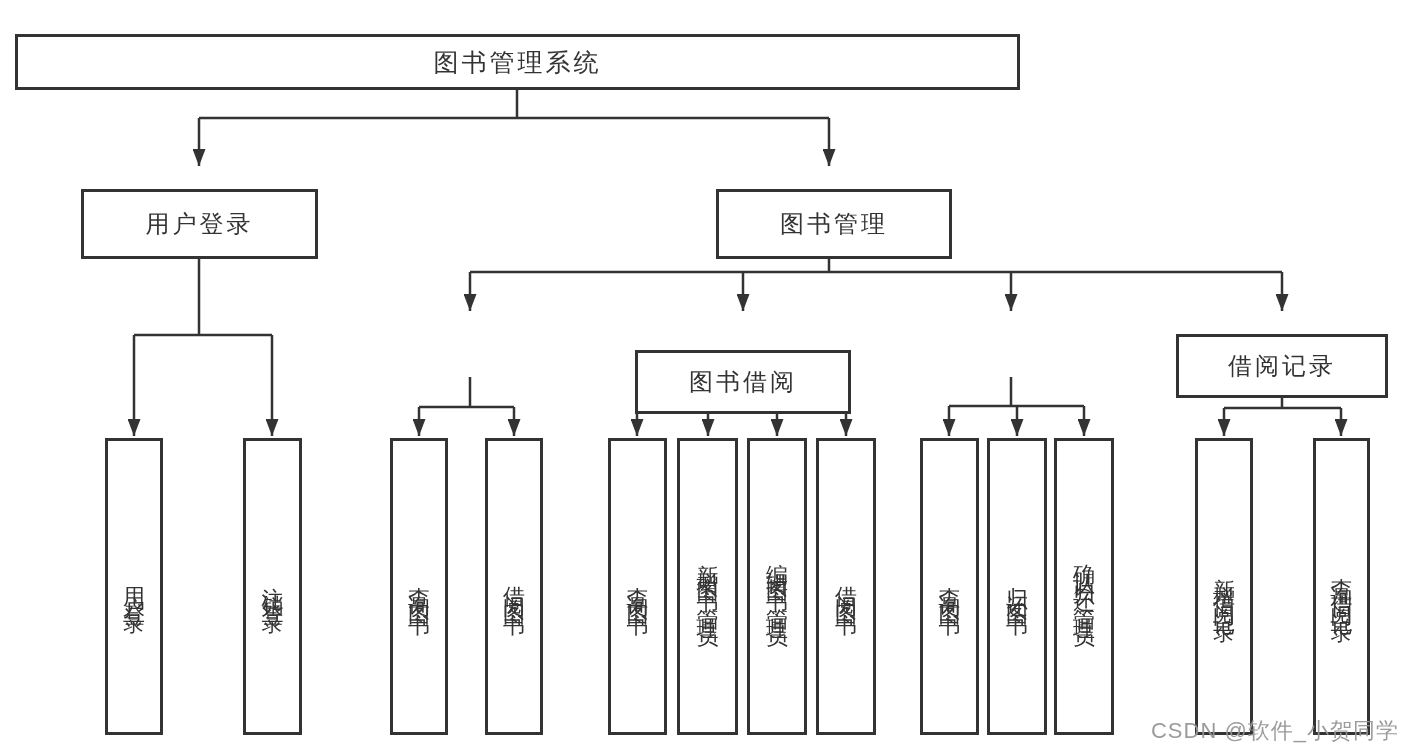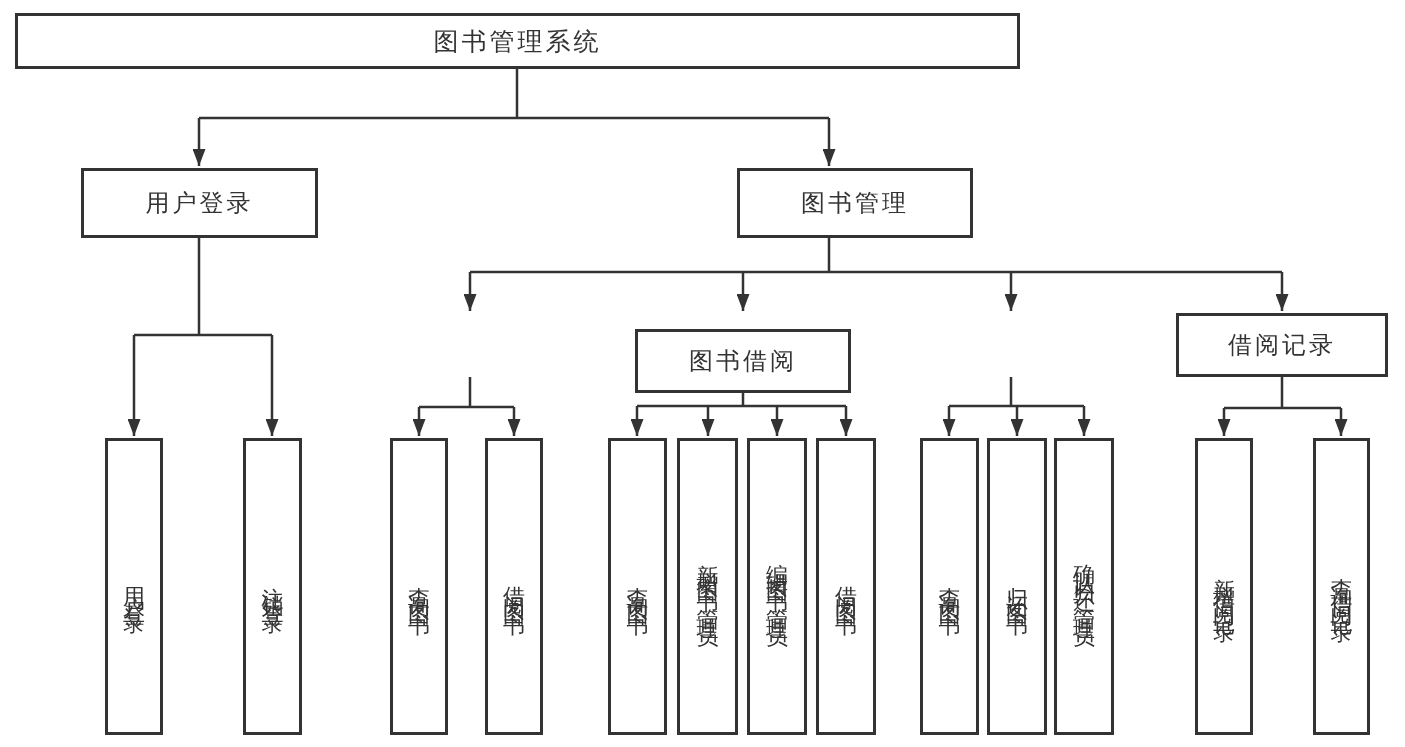--- a/index.html
+++ b/index.html
@@ -31,20 +31,21 @@
     display: flex;
     align-items: center;
     justify-content: center;
     text-align: center;
   }
   .hnode {
     font-size: 24px;
     letter-spacing: 3px;
     line-height: 1;
     white-space: nowrap;
+    margin-top: 21px;
   }
   .root-node {
     font-size: 25px;
   }
   .leaf {
     writing-mode: vertical-lr;
     text-orientation: mixed;
     font-size: 22px;
     letter-spacing: 9px;
     line-height: 1;
@@ -115,21 +116,21 @@
     <g stroke="#333333" stroke-width="2.5" fill="none">
       <path d="M1282,377 V408 M1224,408 H1341"></path>
       <path d="M1224,408 V436" marker-end="url(#ah)"></path>
       <path d="M1341,408 V436" marker-end="url(#ah)"></path>
     </g>
   </svg>
 
   <div class="node hnode root-node" style="left:15px; top:13px; width:1005px; height:56px;">图书管理系统</div>
 
   <div class="node hnode" style="left:81px; top:168px; width:237px; height:70px;">用户登录</div>
-  <div class="node hnode" style="left:737px; top:168px; width:236px; height:70px;">图书管理</div>
+  <div class="node hnode" style="left:716px; top:168px; width:236px; height:70px;">图书管理</div>
 
   <div class="node hnode" style="left:635px; top:329px; width:216px; height:64px;">图书借阅</div>
   <div class="node hnode" style="left:1176px; top:313px; width:212px; height:64px;">借阅记录</div>
 
   <div class="node leaf" style="left:105px; top:438px; width:58px; height:297px;">用户登录</div>
   <div class="node leaf" style="left:243px; top:438px; width:59px; height:297px;">注销登录</div>
 
   <div class="node leaf" style="left:390px; top:438px; width:58px; height:297px;">查询图书</div>
   <div class="node leaf" style="left:485px; top:438px; width:58px; height:297px;">借阅图书</div>
 
@@ -138,14 +139,15 @@
   <div class="node leaf" style="left:747px; top:438px; width:60px; height:297px;">编辑图书（管理员）</div>
   <div class="node leaf" style="left:816px; top:438px; width:60px; height:297px;">借阅图书</div>
 
   <div class="node leaf" style="left:920px; top:438px; width:59px; height:297px;">查询图书</div>
   <div class="node leaf" style="left:987px; top:438px; width:60px; height:297px;">归还图书</div>
   <div class="node leaf" style="left:1054px; top:438px; width:60px; height:297px;">确认归还（管理员）</div>
 
   <div class="node leaf" style="left:1195px; top:438px; width:58px; height:297px;">新增借阅记录</div>
   <div class="node leaf" style="left:1313px; top:438px; width:57px; height:297px;">查询借阅记录</div>
 
+  <div class="watermark">CSDN @软件_小贺同学</div>
 
 </div>
 
 </body></html>

